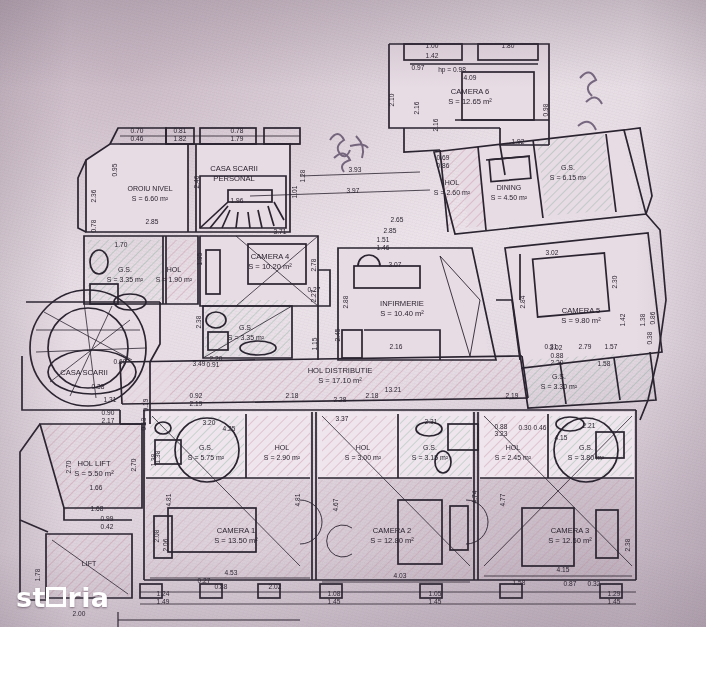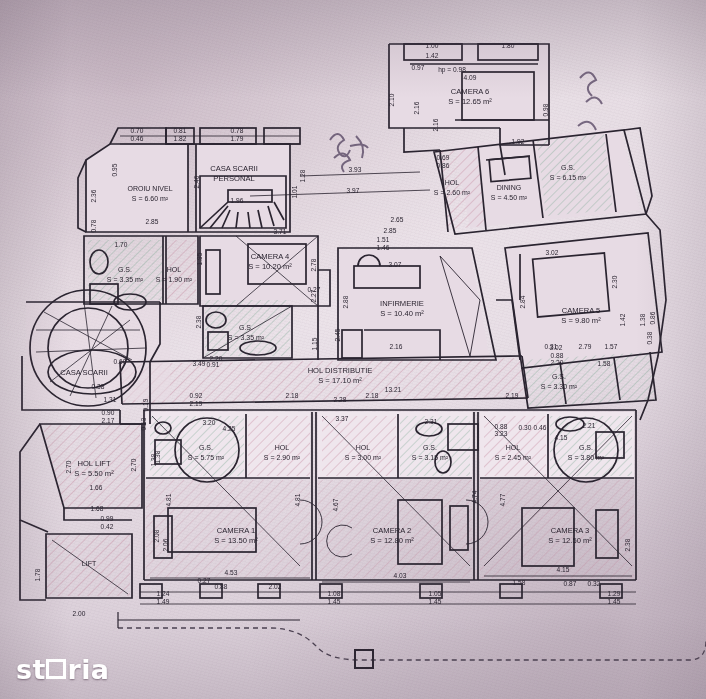--- a/index.html
+++ b/index.html
@@ -1,21 +1,21 @@
 <!DOCTYPE html>
 <html><head>
 <meta charset="utf-8">
 <title>Floor Plan</title>
 <style>
   html,body{margin:0;padding:0;background:#ffffff;}
   body{font-family:"Liberation Sans", sans-serif;}
 
   #sheet{
     position:relative;
-    width:706px;height:699px;
+    width:706px;height:627px;
     overflow:hidden;
     background:#ddd2da;
   }
   
   #paper{
     position:absolute;inset:0;
     background:
       radial-gradient(ellipse 80% 55% at 18% 12%, rgba(150,120,140,.30), rgba(150,120,140,0) 70%),
       radial-gradient(ellipse 70% 50% at 85% 90%, rgba(120,95,115,.22), rgba(120,95,115,0) 72%),
       radial-gradient(ellipse 120% 70% at 50% 40%, rgba(255,250,253,.38), rgba(255,250,253,0) 75%),

